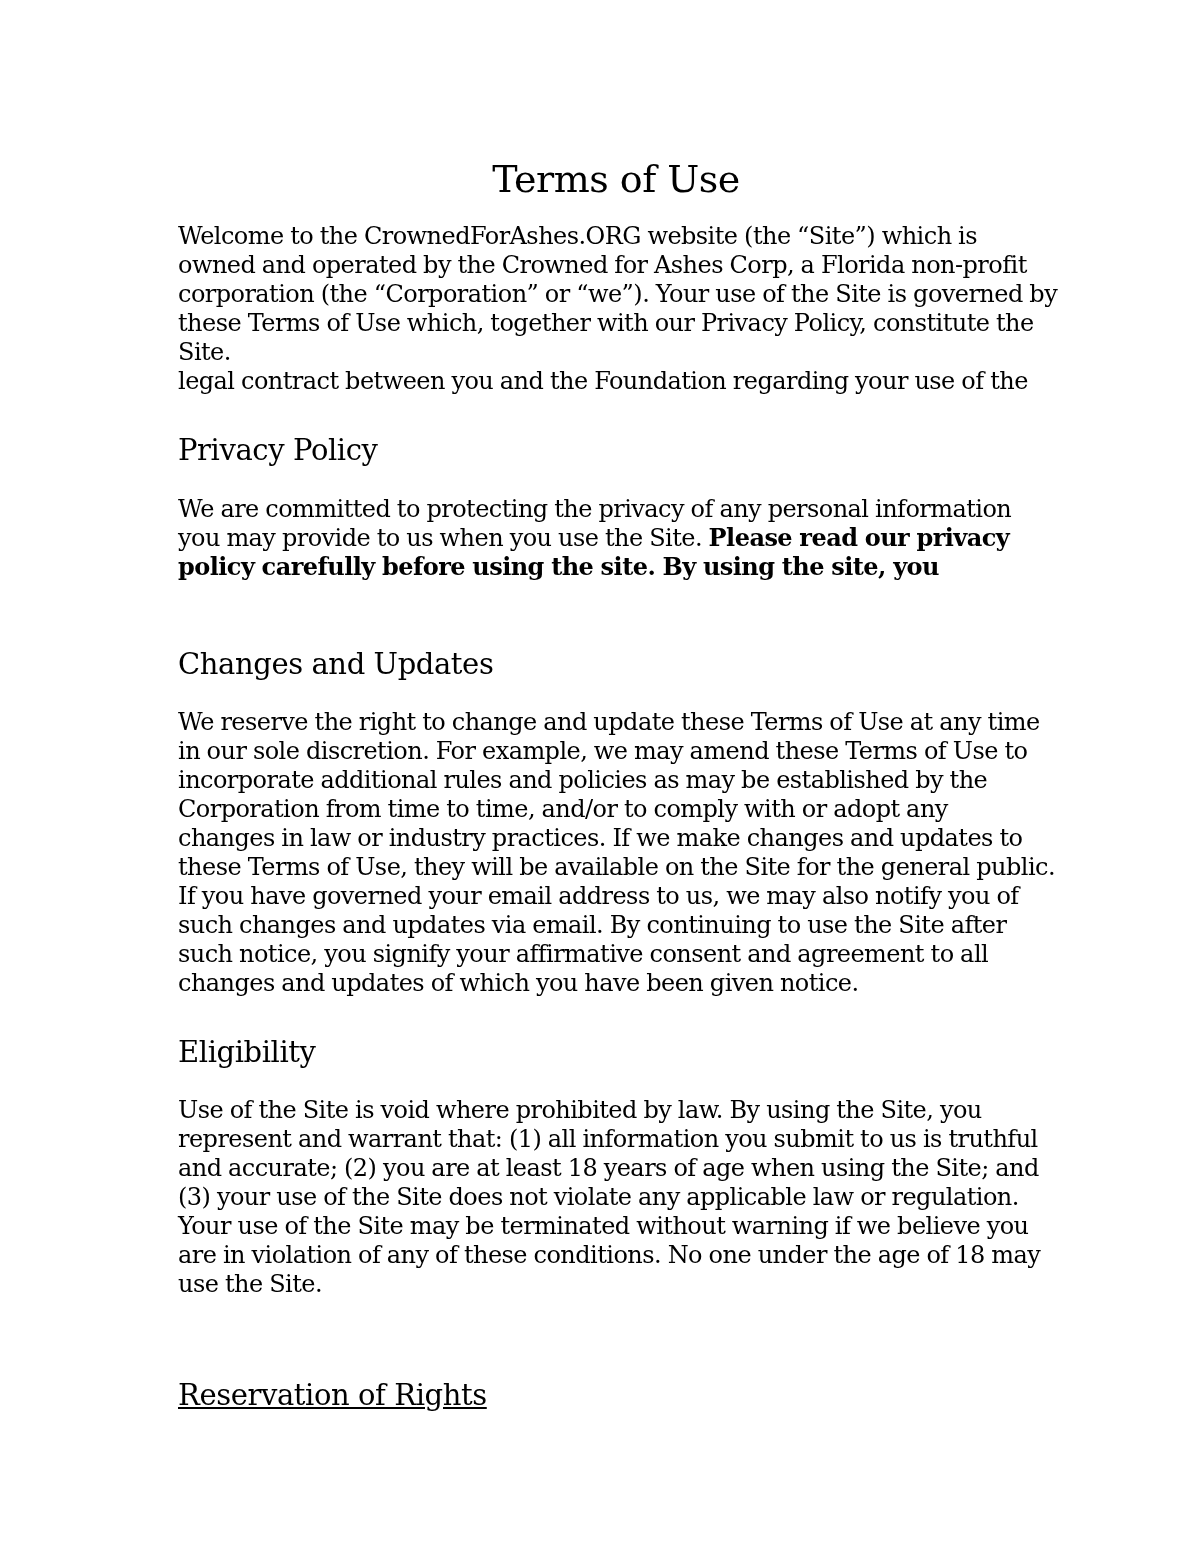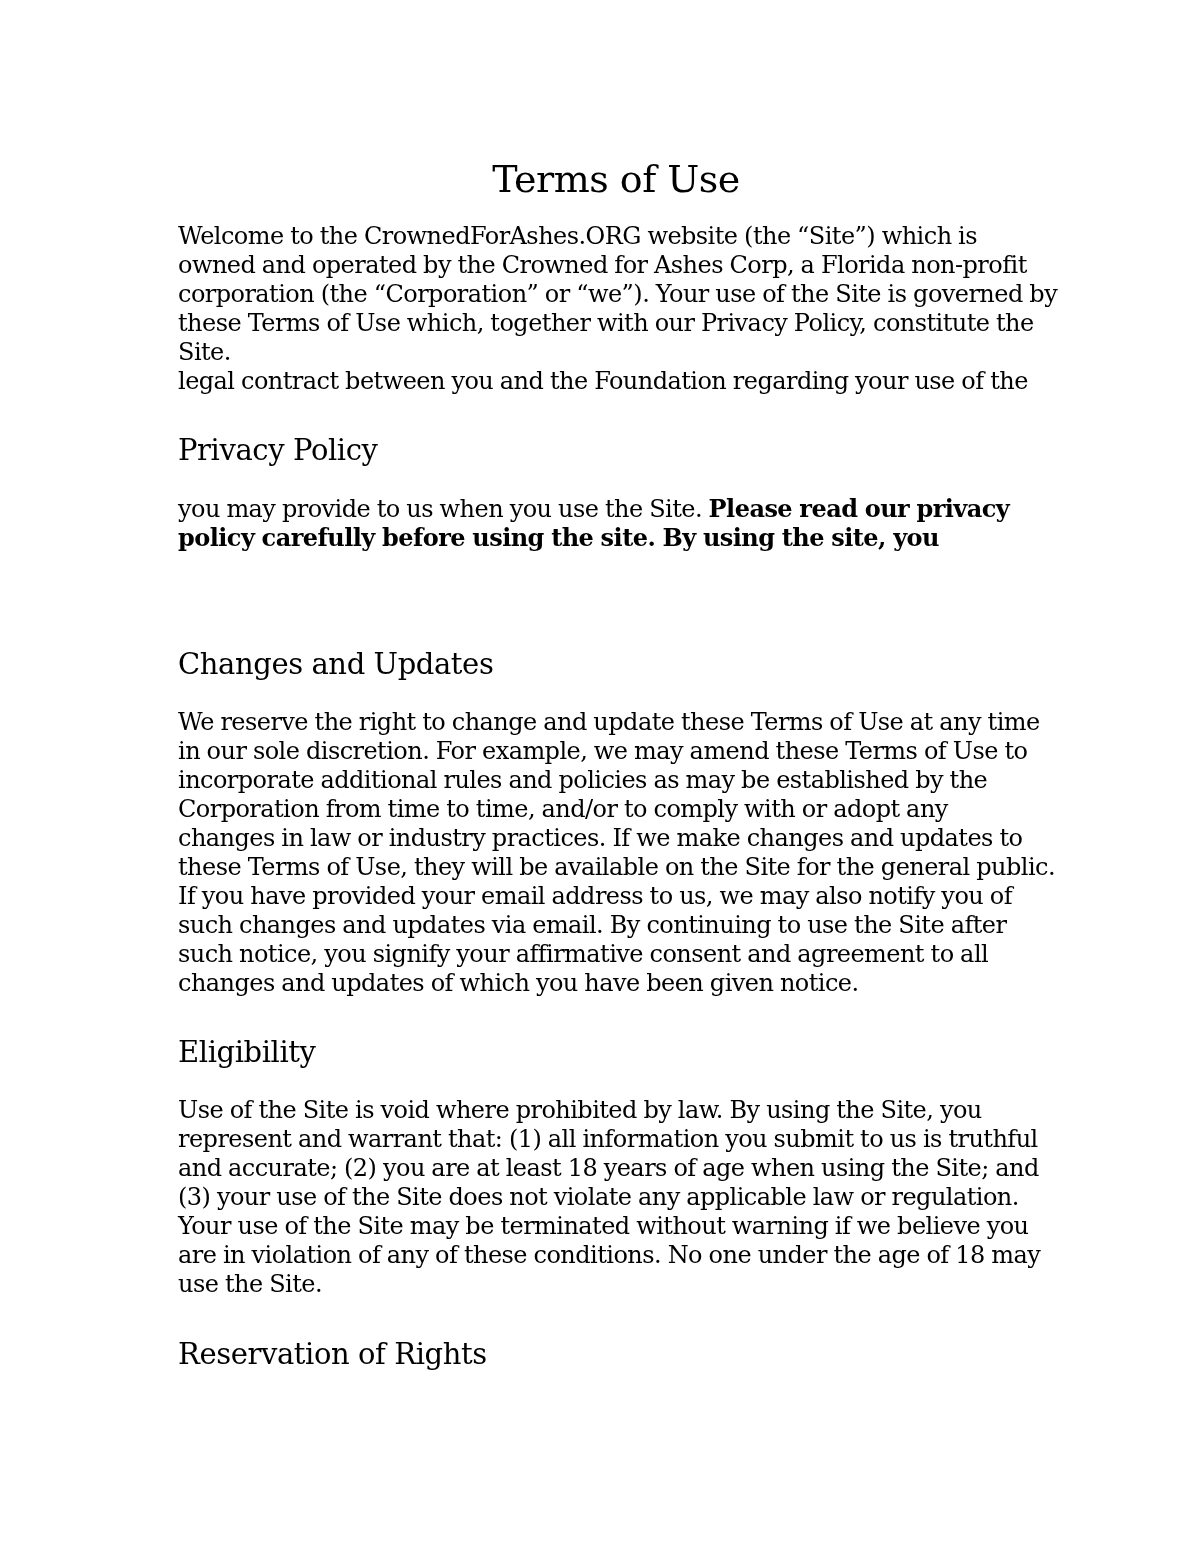--- a/index.html
+++ b/index.html
@@ -72,44 +72,45 @@
     <span class="line">Welcome to the CrownedForAshes.ORG website (the “Site”) which is</span>
     <span class="line">owned and operated by the Crowned for Ashes Corp, a Florida non-profit</span>
     <span class="line">corporation (the “Corporation” or “we”). Your use of the Site is governed by</span>
     <span class="line">these Terms of Use which, together with our Privacy Policy, constitute the</span>
     <span class="line">Site.</span>
     <span class="line">legal contract between you and the Foundation regarding your use of the</span>
   </div>
 
   <h2 class="heading" style="top:430px;">Privacy Policy</h2>
   <div class="para" style="top:494px;">
+    <span class="line"><span>We are committed to protecting the privacy of any personal information</span><span class="b"></span></span>
     <span class="line"><span>you may provide to us when you use the Site. </span><span class="b">Please read our privacy</span></span>
     <span class="line"><span></span><span class="b">policy carefully before using the site. By using the site, you</span></span>
   </div>
 
   <h2 class="heading" style="top:644px;">Changes and Updates</h2>
   <div class="para" style="top:708px;">
     <span class="line">We reserve the right to change and update these Terms of Use at any time</span>
     <span class="line">in our sole discretion. For example, we may amend these Terms of Use to</span>
     <span class="line">incorporate additional rules and policies as may be established by the</span>
     <span class="line">Corporation from time to time, and/or to comply with or adopt any</span>
     <span class="line">changes in law or industry practices. If we make changes and updates to</span>
     <span class="line">these Terms of Use, they will be available on the Site for the general public.</span>
-    <span class="line">If you have provided your email address to us, we may also notify you of</span>
+    <span class="line">If you have governed your email address to us, we may also notify you of</span>
     <span class="line">such changes and updates via email. By continuing to use the Site after</span>
     <span class="line">such notice, you signify your affirmative consent and agreement to all</span>
     <span class="line">changes and updates of which you have been given notice.</span>
   </div>
 
   <h2 class="heading" style="top:1032px;">Eligibility</h2>
   <div class="para" style="top:1096px;">
     <span class="line">Use of the Site is void where prohibited by law. By using the Site, you</span>
     <span class="line">represent and warrant that: (1) all information you submit to us is truthful</span>
     <span class="line">and accurate; (2) you are at least 18 years of age when using the Site; and</span>
     <span class="line">(3) your use of the Site does not violate any applicable law or regulation.</span>
     <span class="line">Your use of the Site may be terminated without warning if we believe you</span>
     <span class="line">are in violation of any of these conditions. No one under the age of 18 may</span>
     <span class="line">use the Site.</span>
   </div>
 
-  <h2 class="heading" style="top:1334px;">Reservation of Rights</h2>
+  <h2 class="heading" style="top:1375px;text-decoration:underline;">Reservation of Rights</h2>
 
 </div>
 
 </body></html>

